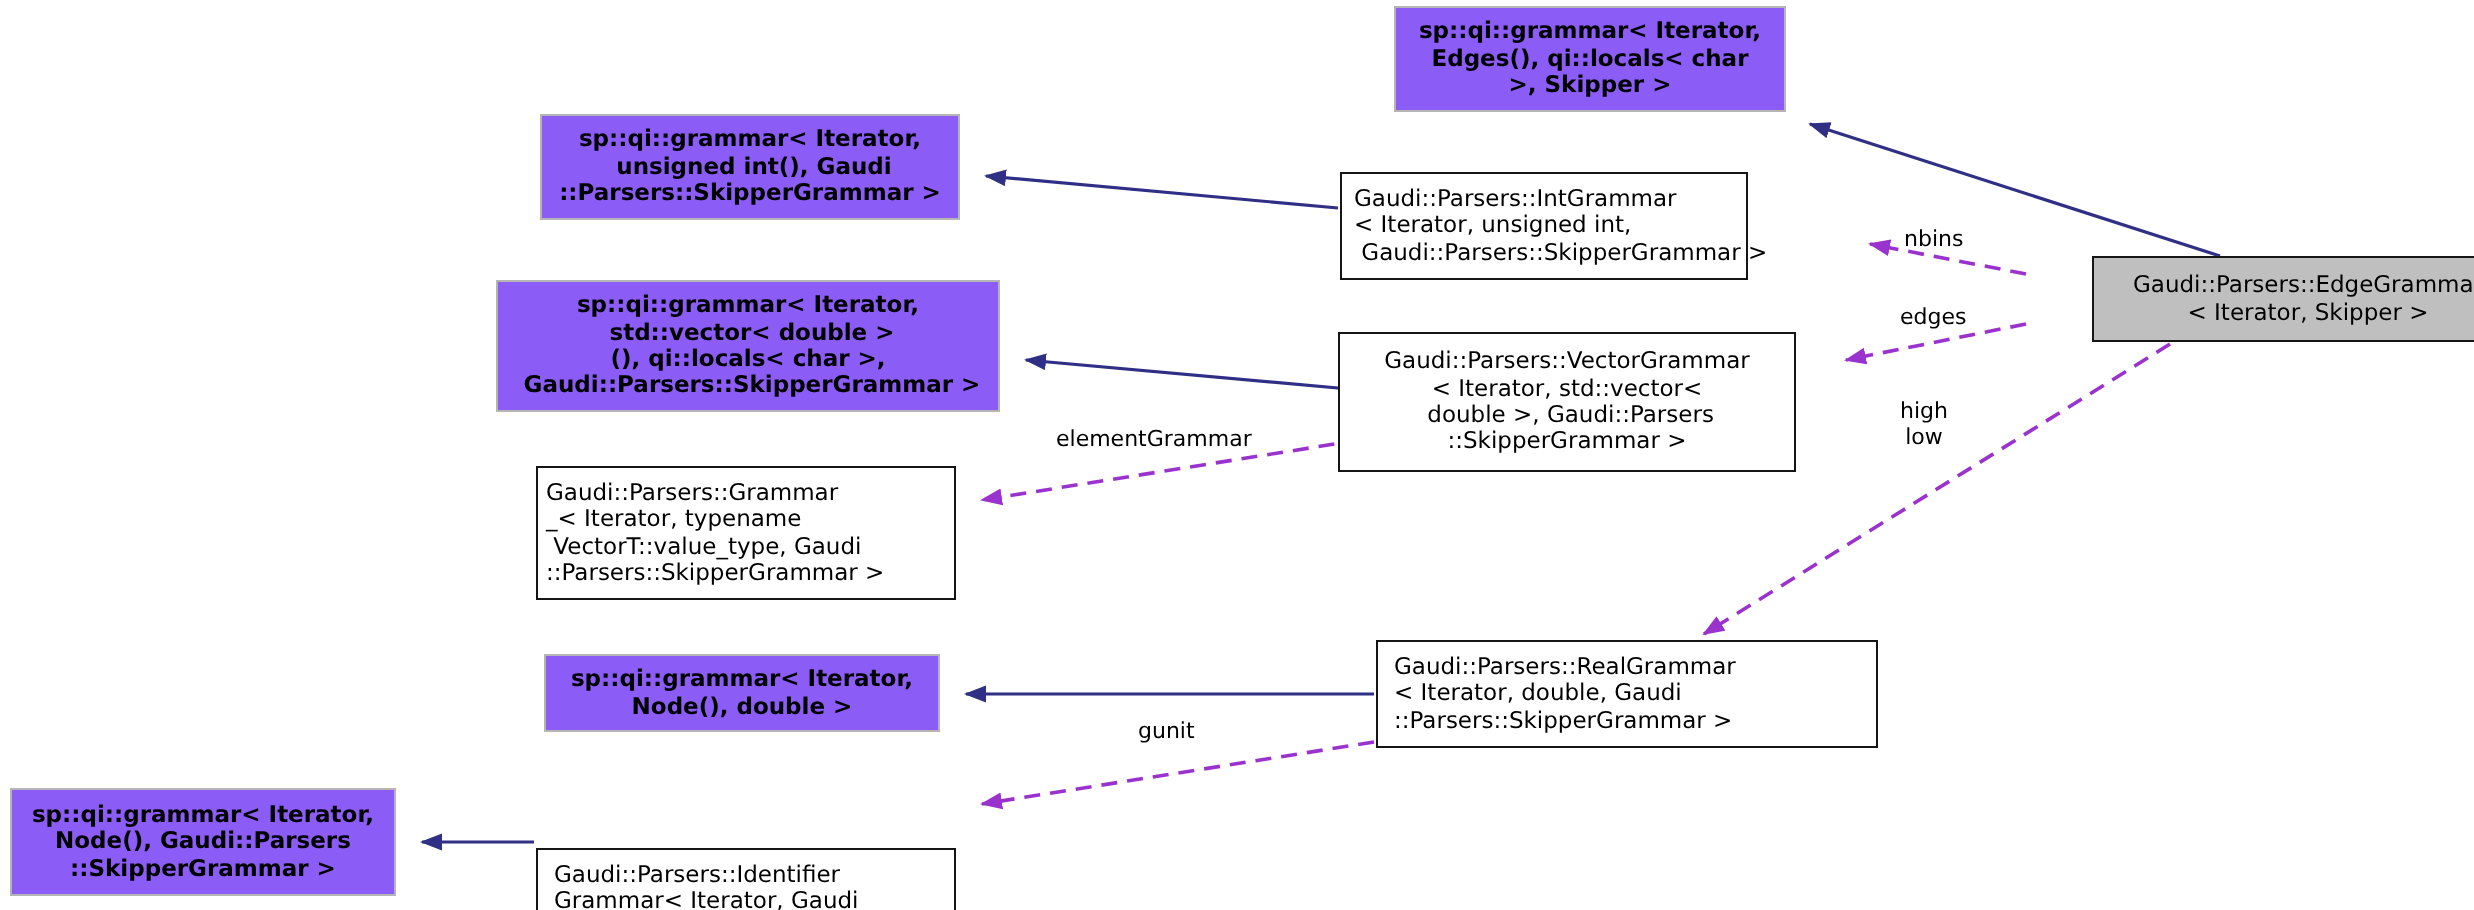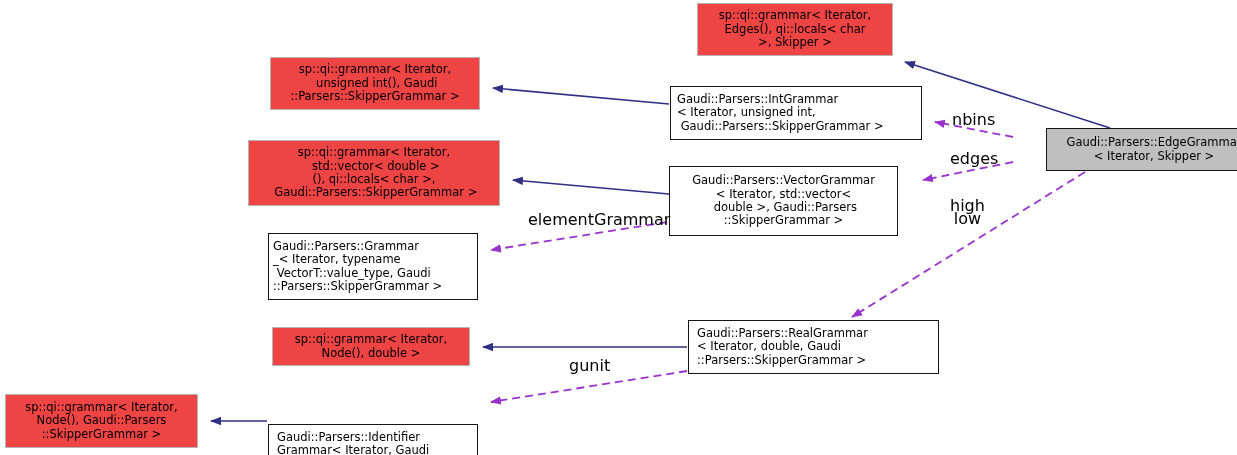--- a/index.html
+++ b/index.html
@@ -31,33 +31,34 @@
     justify-content: center;
     text-align: center;
     font-size: 11.5px;
     line-height: 13.4px;
     color: #000000;
     white-space: pre;
     z-index: 2;
   }
   .node-base {
     border: 1px solid #b5b5b5;
-    background: #ef4444;
+    background: #8b5cf6;
+    font-weight: bold;
   }
   .node-derived {
     border: 1px solid #151515;
     background: #ffffff;
   }
   .node-current {
     border: 1px solid #151515;
     background: #bfbfbf;
   }
   .edge-label {
     position: absolute;
-    font-size: 16px;
+    font-size: 11px;
     line-height: 13.4px;
     color: #000000;
     white-space: pre;
     text-align: center;
     z-index: 3;
   }
 </style>
 </head>
 <body>
 
@@ -127,21 +128,21 @@
 (), qi::locals&lt; char &gt;,
  Gaudi::Parsers::SkipperGrammar &gt;</div>
 
   <div class="node node-base" style="left:272px;top:327px;width:198px;height:39px;">sp::qi::grammar&lt; Iterator,
 Node(), double &gt;</div>
 
   <div class="node node-base" style="left:5px;top:394px;width:193px;height:54px;">sp::qi::grammar&lt; Iterator,
 Node(), Gaudi::Parsers
 ::SkipperGrammar &gt;</div>
 
-  <div class="node node-derived" style="left:670px;top:86px;width:252px;height:54px;text-align:left;justify-content:flex-start;padding-left:6px;">Gaudi::Parsers::IntGrammar
+  <div class="node node-derived" style="left:670px;top:86px;width:204px;height:54px;text-align:left;justify-content:flex-start;padding-left:6px;">Gaudi::Parsers::IntGrammar
 &lt; Iterator, unsigned int,
  Gaudi::Parsers::SkipperGrammar &gt;</div>
 
   <div class="node node-derived" style="left:669px;top:166px;width:229px;height:70px;">Gaudi::Parsers::VectorGrammar
 &lt; Iterator, std::vector&lt;
  double &gt;, Gaudi::Parsers
 ::SkipperGrammar &gt;</div>
 
   <div class="node node-derived" style="left:268px;top:233px;width:210px;height:67px;text-align:left;justify-content:flex-start;padding-left:4px;">Gaudi::Parsers::Grammar
 _&lt; Iterator, typename

